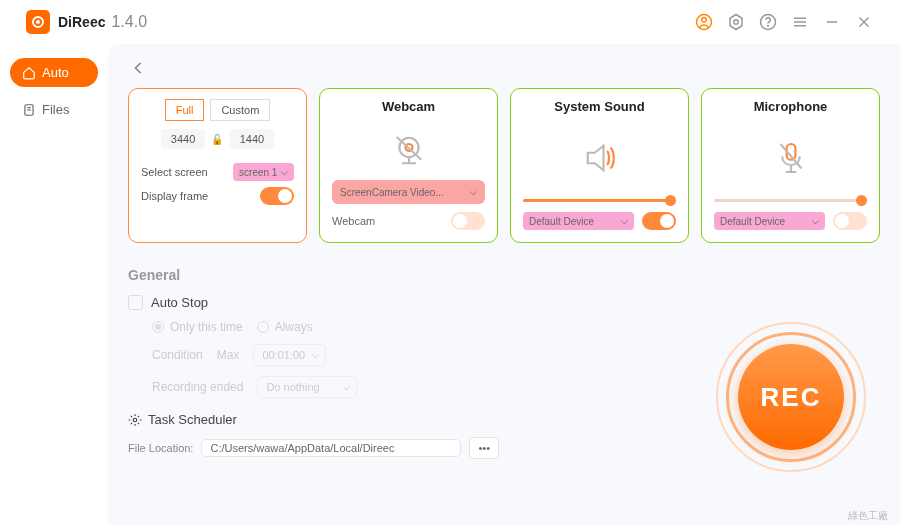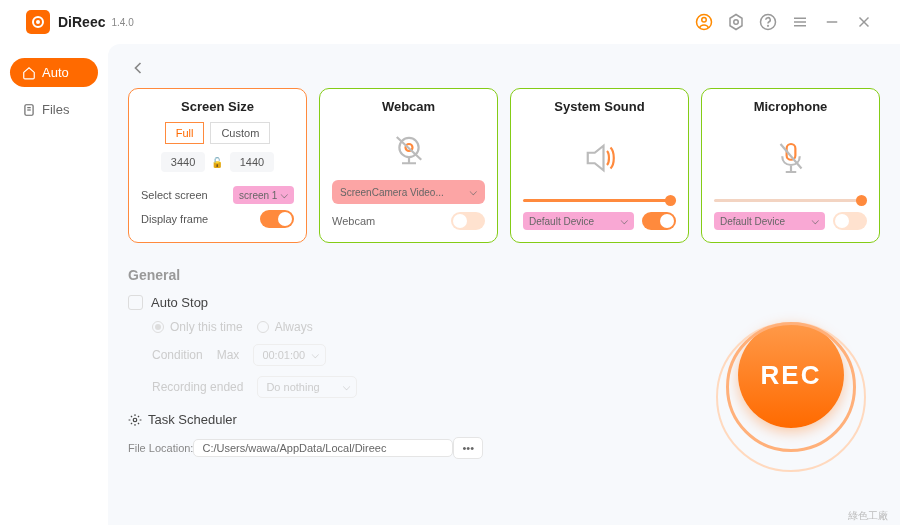--- a/index.html
+++ b/index.html
@@ -4,21 +4,21 @@
 <style>
 * { box-sizing: border-box; margin: 0; padding: 0; font-family: -apple-system, BlinkMacSystemFont, "Segoe UI", Arial, sans-serif; }
 body { width: 900px; height: 525px; background: #fff; overflow: hidden; position: relative; }
 
 
 .titlebar { height: 44px; display: flex; align-items: center; padding: 0 26px; }
 .logo { width: 24px; height: 24px; background: #ff6a00; border-radius: 5px; display: flex; align-items: center; justify-content: center; margin-right: 8px; }
 .logo-inner { width: 12px; height: 12px; border: 2px solid #fff; border-radius: 50%; position: relative; }
 .logo-inner::after { content:''; position:absolute; width:4px; height:4px; background:#fff; border-radius:50%; top:2px; left:2px; }
 .app-title { font-weight: 700; font-size: 14px; color: #222; }
-.app-version { font-size: 10px; color: #888; margin-left: 6px; }
+.app-version { font-size: 16px; color: #888; margin-left: 6px; }
 .titlebar-spacer { flex: 1; }
 .titlebar-icons { display: flex; gap: 12px; align-items: center; }
 .tb-icon { width: 20px; height: 20px; display: flex; align-items: center; justify-content: center; color: #999; cursor: pointer; }
 .tb-icon.accent { color: #ff8a00; }
 .tb-icon svg { width: 18px; height: 18px; }
 
 
 .main { display: flex; height: calc(100% - 44px); }
 .sidebar { width: 108px; padding: 14px 10px; }
 .nav-item { display: flex; align-items: center; gap: 6px; padding: 7px 12px; border-radius: 16px; font-size: 13px; margin-bottom: 8px; cursor: pointer; color: #666; }
@@ -72,26 +72,26 @@
 .gen-title { font-size: 14px; font-weight: 700; color: #999; margin-bottom: 12px; }
 .chk-row { display:flex; align-items:center; gap:8px; font-size:13px; color:#444; margin-bottom:10px; }
 .chk { width:15px; height:15px; border:1.5px solid #ddd; border-radius:3px; cursor:pointer; }
 .sub-opts { padding-left: 24px; color:#ccc; font-size:12px; }
 .sub-row { display:flex; align-items:center; gap:14px; margin-bottom:10px; }
 .radio { width:12px; height:12px; border:1.5px solid #ddd; border-radius:50%; display:inline-flex; align-items:center; justify-content:center; }
 .radio.sel::after { content:''; width:6px; height:6px; background:#ddd; border-radius:50%; }
 .dis-sel { border:1px solid #eee; border-radius:5px; padding:4px 20px 4px 8px; font-size:11px; color:#ccc; position:relative; min-width:100px; }
 .dis-sel::after { content:'⌵'; position:absolute; right:6px; color:#ccc; font-size:10px; }
 .task-row { display:flex; align-items:center; gap:6px; font-size:13px; color:#444; margin-top:14px; }
-.file-row { display:flex; align-items:center; font-size:11px; color:#888; margin-top:10px; }
+.file-row { display:flex; align-items:center; gap:8px; font-size:11px; color:#888; margin-top:10px; }
 .file-input { flex:0 0 260px; border:1px solid #e5e5e5; border-radius:5px; padding:2px 8px; font-size:11px; color:#666; background:#fff; }
 .dots-btn { border:1px solid #e5e5e5; border-radius:5px; padding:4px 8px; font-size:11px; color:#666; background:#fff; cursor:pointer; }
 
 
-.rec-wrap { position:absolute; right:34px; top:278px; width:150px; height:150px; display:flex; align-items:flex-start; justify-content:center; }
+.rec-wrap { position:absolute; right:34px; top:278px; width:150px; height:150px; display:flex; align-items:center; justify-content:center; }
 .rec-ring { position:absolute; border-radius:50%; }
 .rec-ring.r1 { width:150px; height:150px; border:2px solid #ffd9be; }
 .rec-ring.r2 { width:130px; height:130px; border:3px solid #ffb07a; }
 .rec-btn { width:106px; height:106px; border-radius:50%; background:linear-gradient(180deg,#ff9a4a,#ff6a00); display:flex; align-items:center; justify-content:center; color:#fff; font-weight:800; font-size:26px; letter-spacing:2px; cursor:pointer; box-shadow:0 4px 14px rgba(255,106,0,.35); }
 
 .watermark { position:absolute; right:12px; bottom:2px; font-size:10px; color:#bbb; font-family:"Microsoft JhengHei", sans-serif; }
 </style>
 </head>
 <body>
 
@@ -166,21 +166,20 @@
   <div class="content">
     <div class="back-arrow">
       <svg viewBox="0 0 24 24" fill="none" stroke="currentColor" stroke-width="2">
           <path d="M15 6l-6 6 6 6"></path>
         </svg>
     </div>
 
     <div class="cards">
 
       <div class="card active">
-        <div class="card-title">Screen Size</div>
         <div class="size-toggle">
           <button class="size-btn active">Full</button>
           <button class="size-btn">Custom</button>
         </div>
         <div class="dims">
           <span class="dim-box">3440</span>
           <span class="lock-ic">🔓</span>
           <span class="dim-box">1440</span>
         </div>
         <div class="row-opt">

